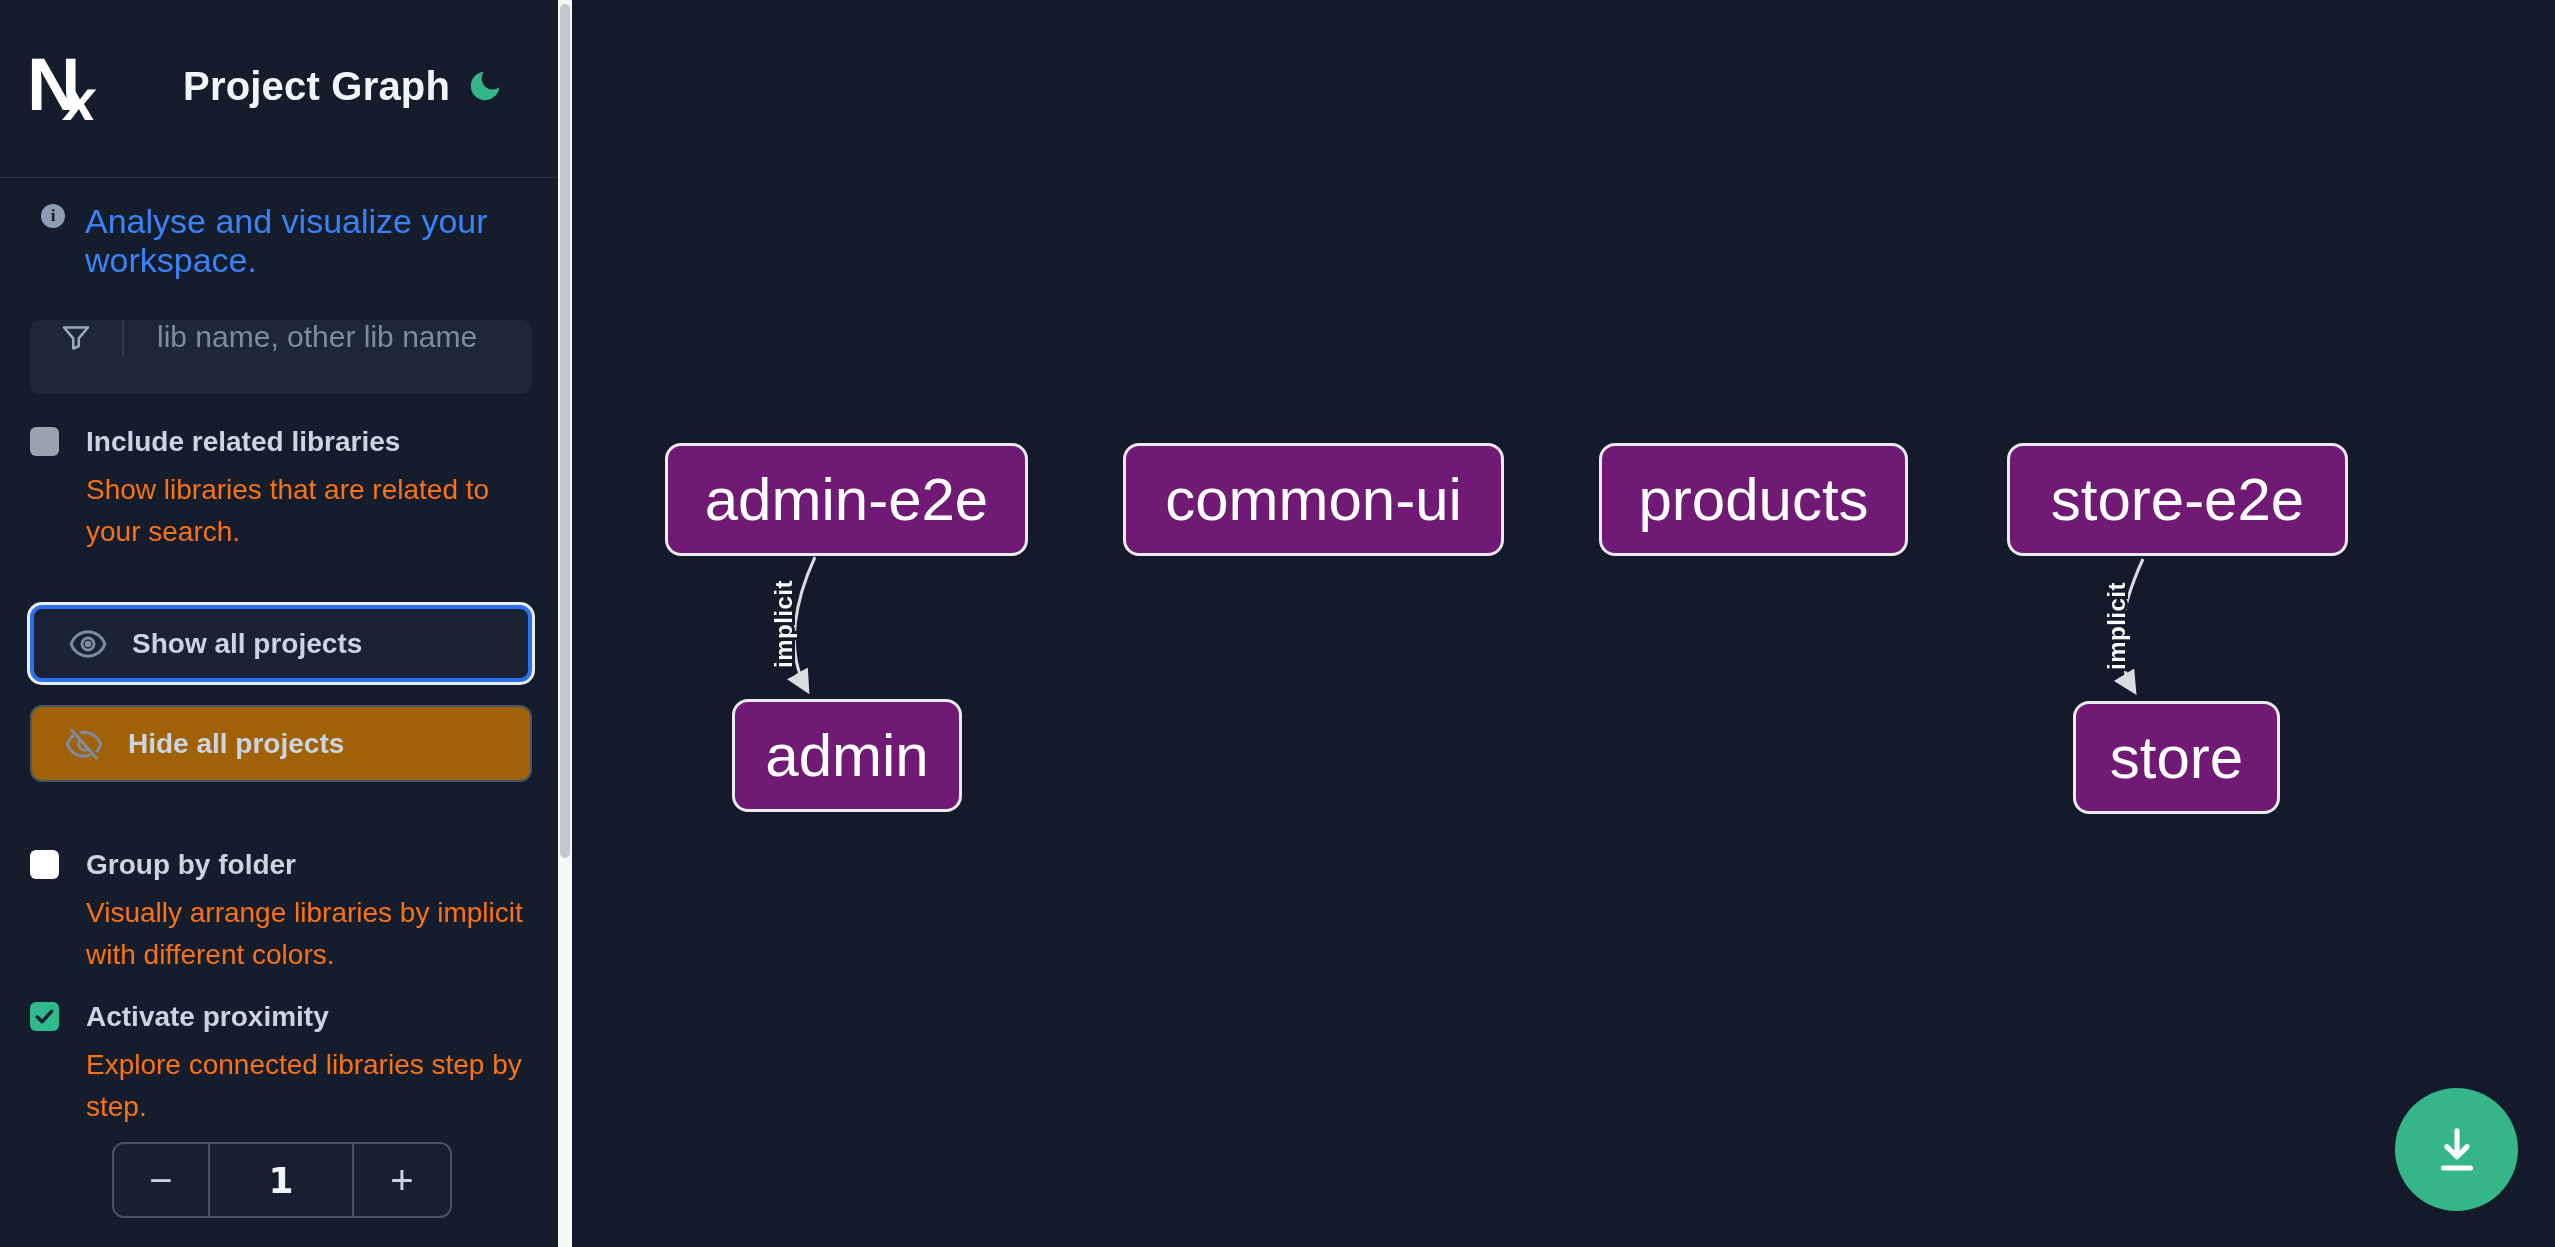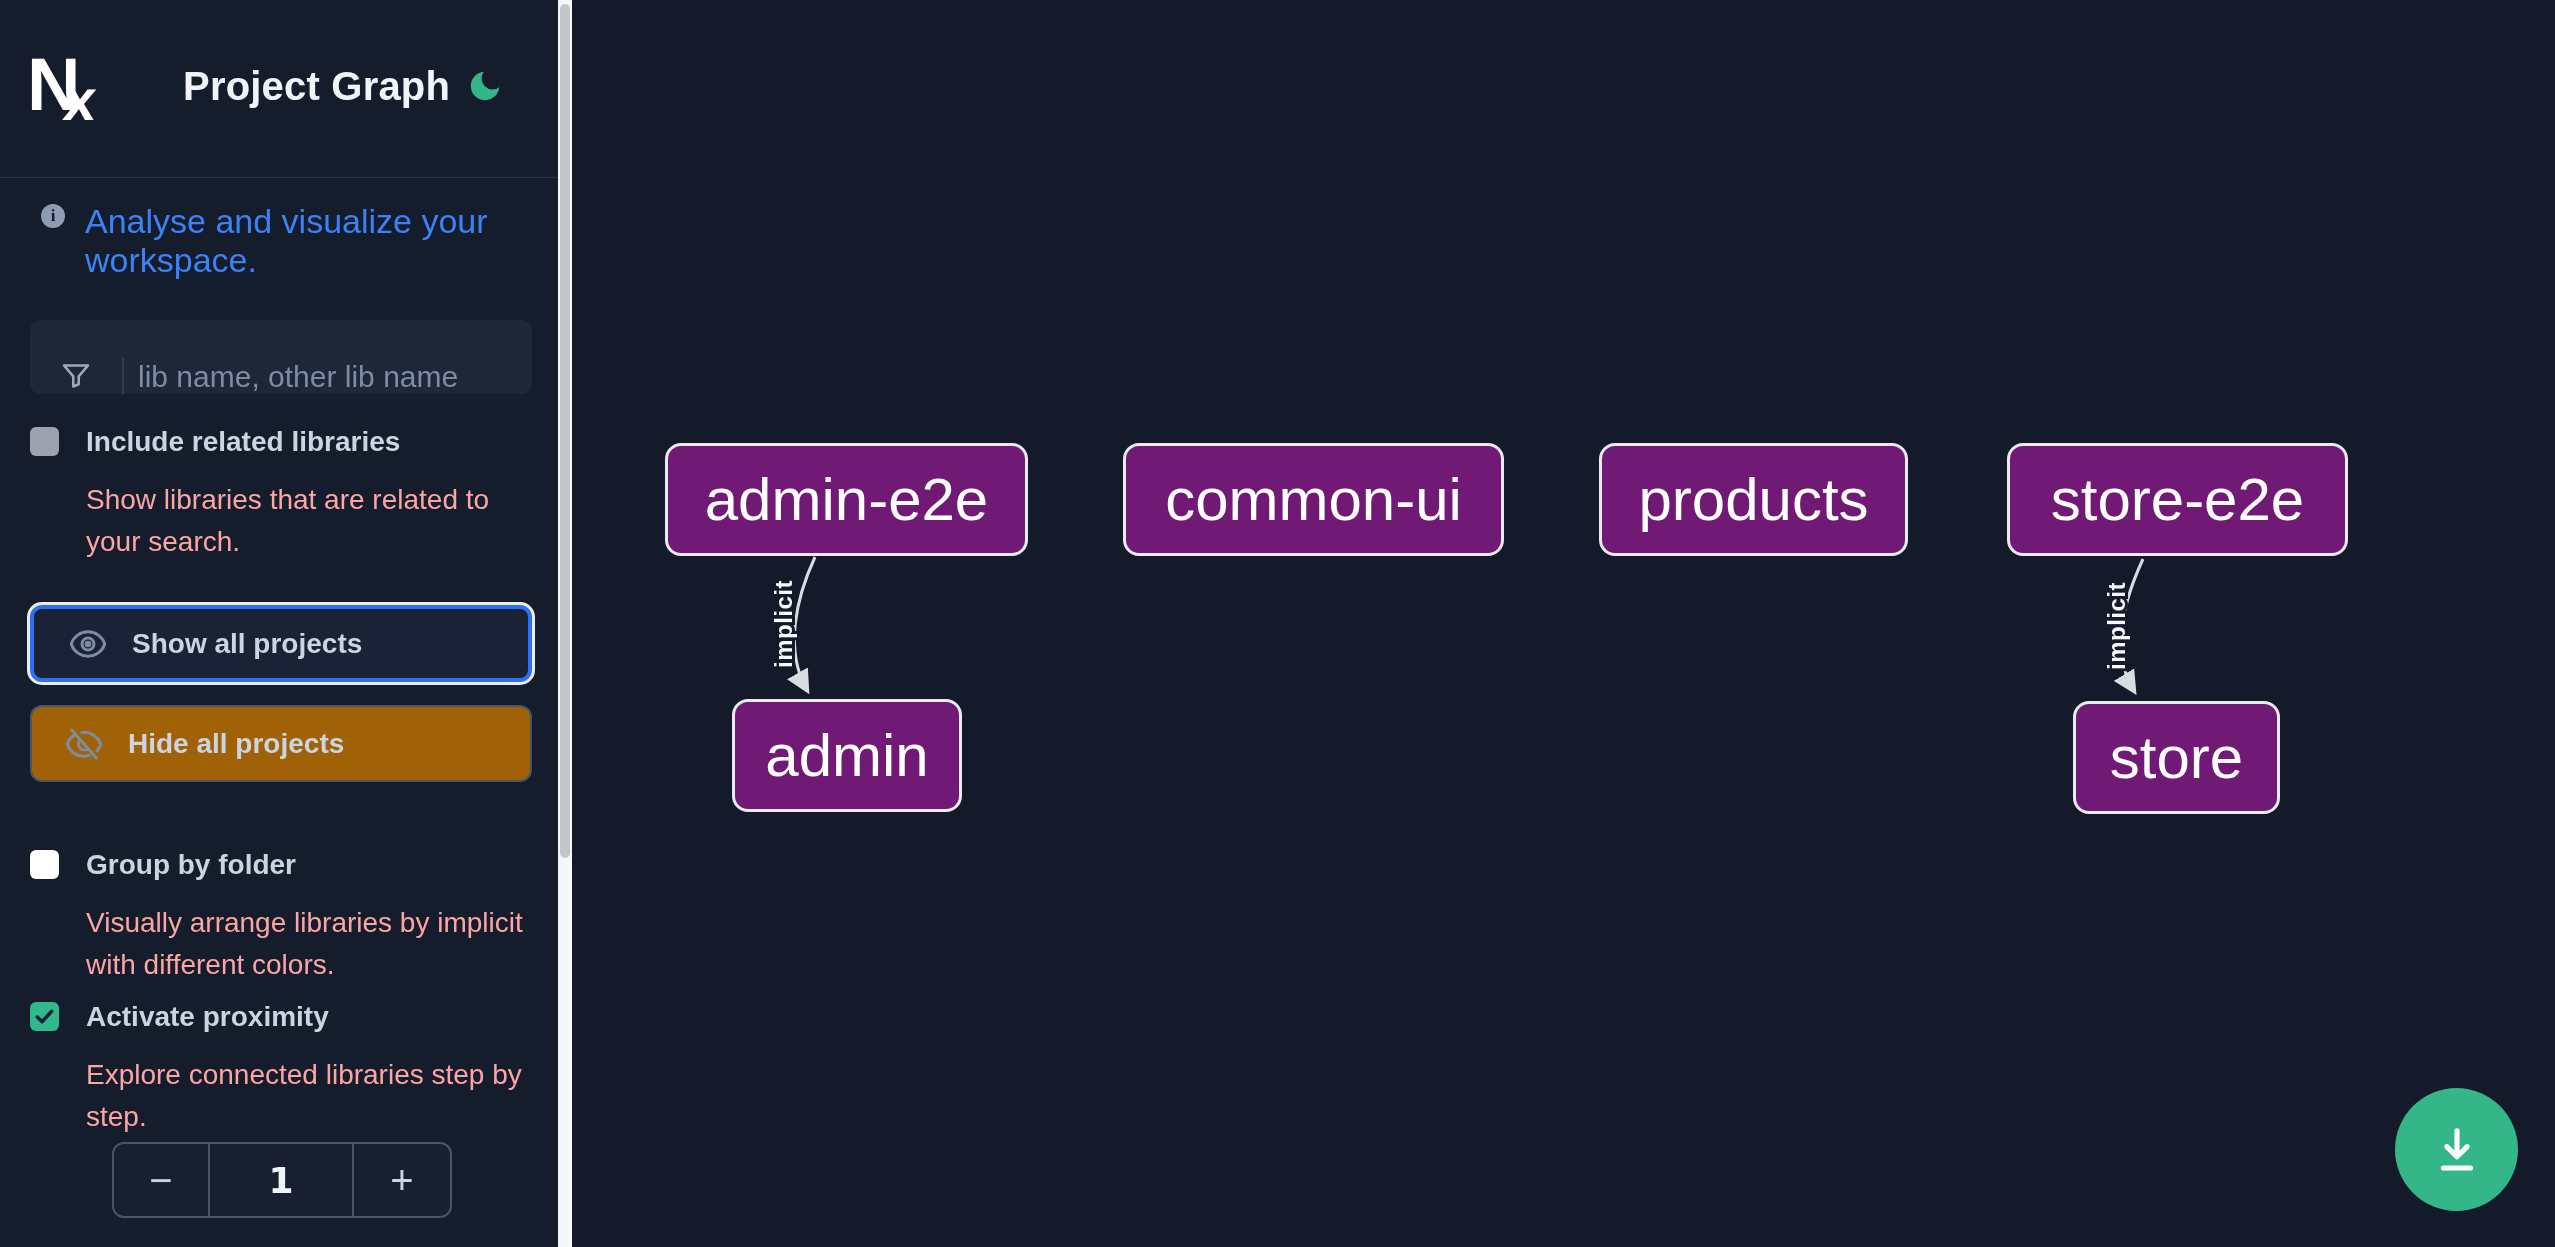--- a/index.html
+++ b/index.html
@@ -35,21 +35,21 @@
   .info-icon {
     width: 24px; height: 24px; border-radius: 50%; background: #8d9cb2;
     color: #151c2c; font-weight: 700; font-size: 17px;
     display: flex; align-items: center; justify-content: center; flex: 0 0 auto;
     font-family: "Liberation Serif", serif;
   }
   .info-text { margin-left: 20px; margin-top: -2px; font-size: 34px; color: #3b82f6; }
 
   .filter-box {
     position: absolute; left: 30px; top: 320px; width: 502px; height: 74px;
-    background: #1e2738; border-radius: 10px; display: flex; align-items: flex-end; overflow: hidden;
+    background: #1e2738; border-radius: 10px; display: flex; align-items: flex-start; overflow: hidden; gap: 19px;
   }
   .filter-icon-cell {
     width: 94px; display: flex; align-items: center; justify-content: center;
     border-right: 2px solid #313c52; flex: 0 0 auto;
   }
   .filter-input {
     flex: 1; background: transparent; border: none; outline: none;
     font-family: "Liberation Sans", sans-serif;
     font-size: 30px; color: #e2e8f0; padding: 0 18px 0 14px;
   }
@@ -58,21 +58,21 @@
   .option { position: absolute; left: 30px; width: 502px; }
   .option-checkbox {
     position: absolute; left: 0; top: 2px; width: 29px; height: 29px; border-radius: 6px;
     cursor: pointer;
   }
   .cb-gray  { background: #9ca3af; }
   .cb-white { background: #ffffff; }
   .cb-green { background: #30b98c; display: flex; align-items: center; justify-content: center; }
   .option-body { margin-left: 56px; width: 446px; }
   .option-label { font-size: 28px; font-weight: 700; color: #cbd5e1; line-height: 34px; display: block; cursor: pointer; }
-  .option-desc  { margin-top: 20px; font-size: 28px; font-weight: 400; color: #fca5a5; line-height: 42px; }
+  .option-desc  { margin-top: 10px; font-size: 28px; font-weight: 400; color: #f97316; line-height: 42px; }
 
   .opt-include   { top: 425px; }
   .opt-group     { top: 848px; }
   .opt-proximity { top: 1000px; }
 
   .sb-button {
     position: absolute; left: 30px; width: 502px; height: 77px;
     display: flex; align-items: center; gap: 24px; padding: 0 0 0 32px;
     background: #a16207; color: #cbd5e1; font-family: "Liberation Sans", sans-serif;
     font-size: 28px; font-weight: 600; cursor: pointer;

